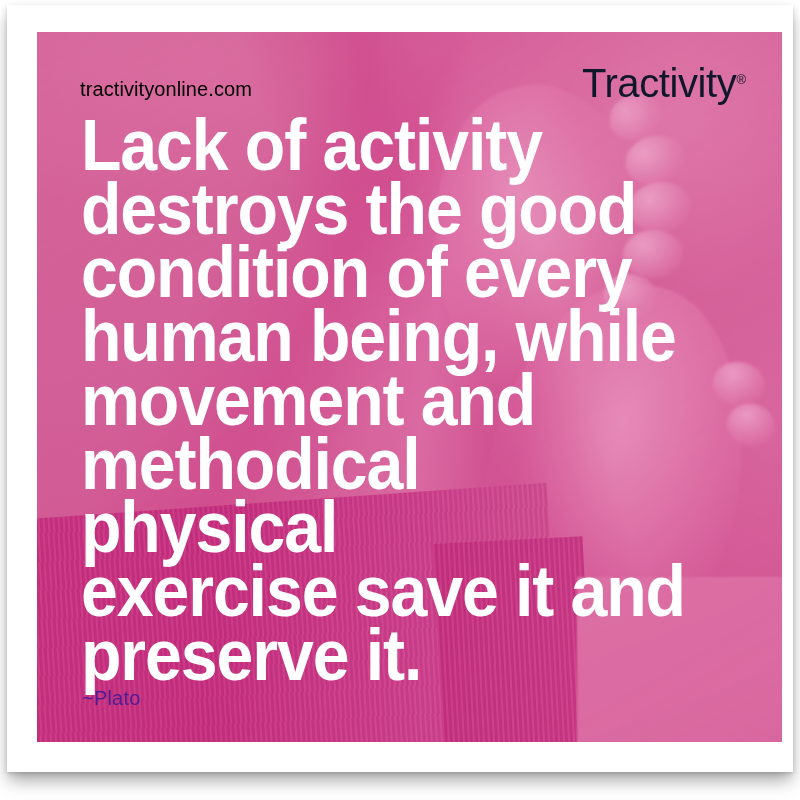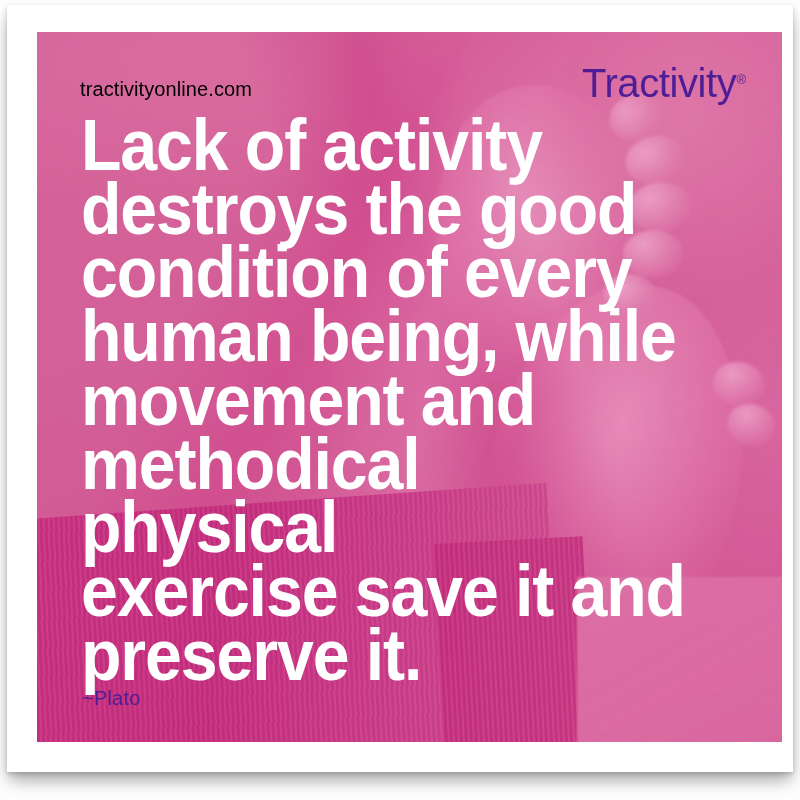--- a/index.html
+++ b/index.html
@@ -176,21 +176,21 @@
     font-size: 20px;
     font-weight: 400;
     letter-spacing: 0.1px;
     white-space: nowrap;
   }
 
   #brand-logo {
     position: absolute;
     right: 36px;
     top: 31px;
-    color: #4c1d95;
+    color: #0f172a;
     font-size: 40px;
     font-weight: 300;
     letter-spacing: -0.4px;
     white-space: nowrap;
     line-height: 1;
   }
   #brand-logo .reg {
     font-size: 13px;
     vertical-align: 13px;
     font-weight: 400;

